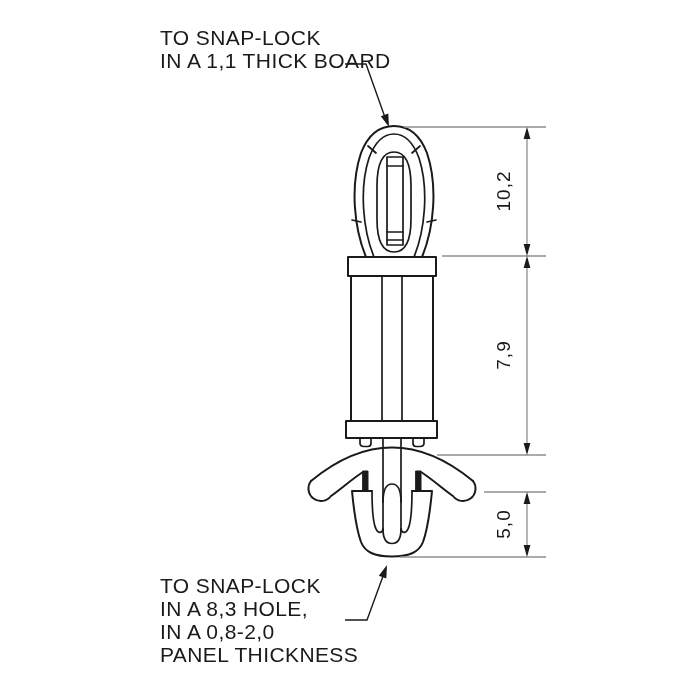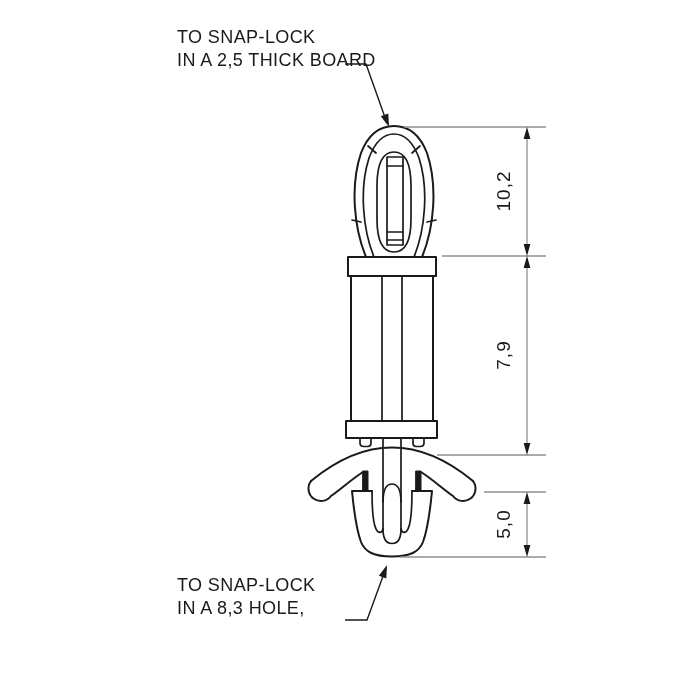--- a/index.html
+++ b/index.html
@@ -25,23 +25,23 @@
   .part .filled{fill:var(--line);stroke:var(--line);stroke-width:1;}
   .dim line{stroke:var(--dimension-line);stroke-width:1.3;}
   .dim .arrow{fill:var(--line);stroke:none;}
   .dim text{
     fill:var(--text);font-size:19px;letter-spacing:1px;
     font-family:"Liberation Sans", sans-serif;
   }
   .leader path{fill:none;stroke:var(--line);stroke-width:1.4;}
   .leader .arrow{fill:var(--line);stroke:none;}
   .note{
-    position:absolute;left:177px;
+    position:absolute;left:160px;
     color:var(--text);
-    font-size:18px;line-height:23px;letter-spacing:0.4px;
+    font-size:21px;line-height:23px;letter-spacing:0.4px;
     white-space:nowrap;
   }
   .note-top{top:26px;}
   .note-bottom{top:574px;}
 </style>
 </head>
 <body>
 
 <div class="canvas">
 
@@ -118,21 +118,23 @@
     <g class="leader">
       <path d="M 345,64 L 366,64 L 387,123"></path>
       <path class="arrow" transform="translate(389,127) rotate(-20)" d="M0,0 L-4,-13 L4,-13 Z"></path>
       <path d="M 345,620 L 367,620 L 386,568"></path>
       <path class="arrow" transform="translate(387,565) rotate(-160)" d="M0,0 L-4,-13 L4,-13 Z"></path>
     </g>
   </svg>
 
   <div class="note note-top">
     <div>TO SNAP-LOCK</div>
-    <div>IN A 2,5 THICK BOARD</div>
+    <div>IN A 1,1 THICK BOARD</div>
   </div>
 
   <div class="note note-bottom">
     <div>TO SNAP-LOCK</div>
     <div>IN A 8,3 HOLE,</div>
+    <div>IN A 0,8-2,0</div>
+    <div>PANEL THICKNESS</div>
   </div>
 
 </div>
 
 </body></html>

